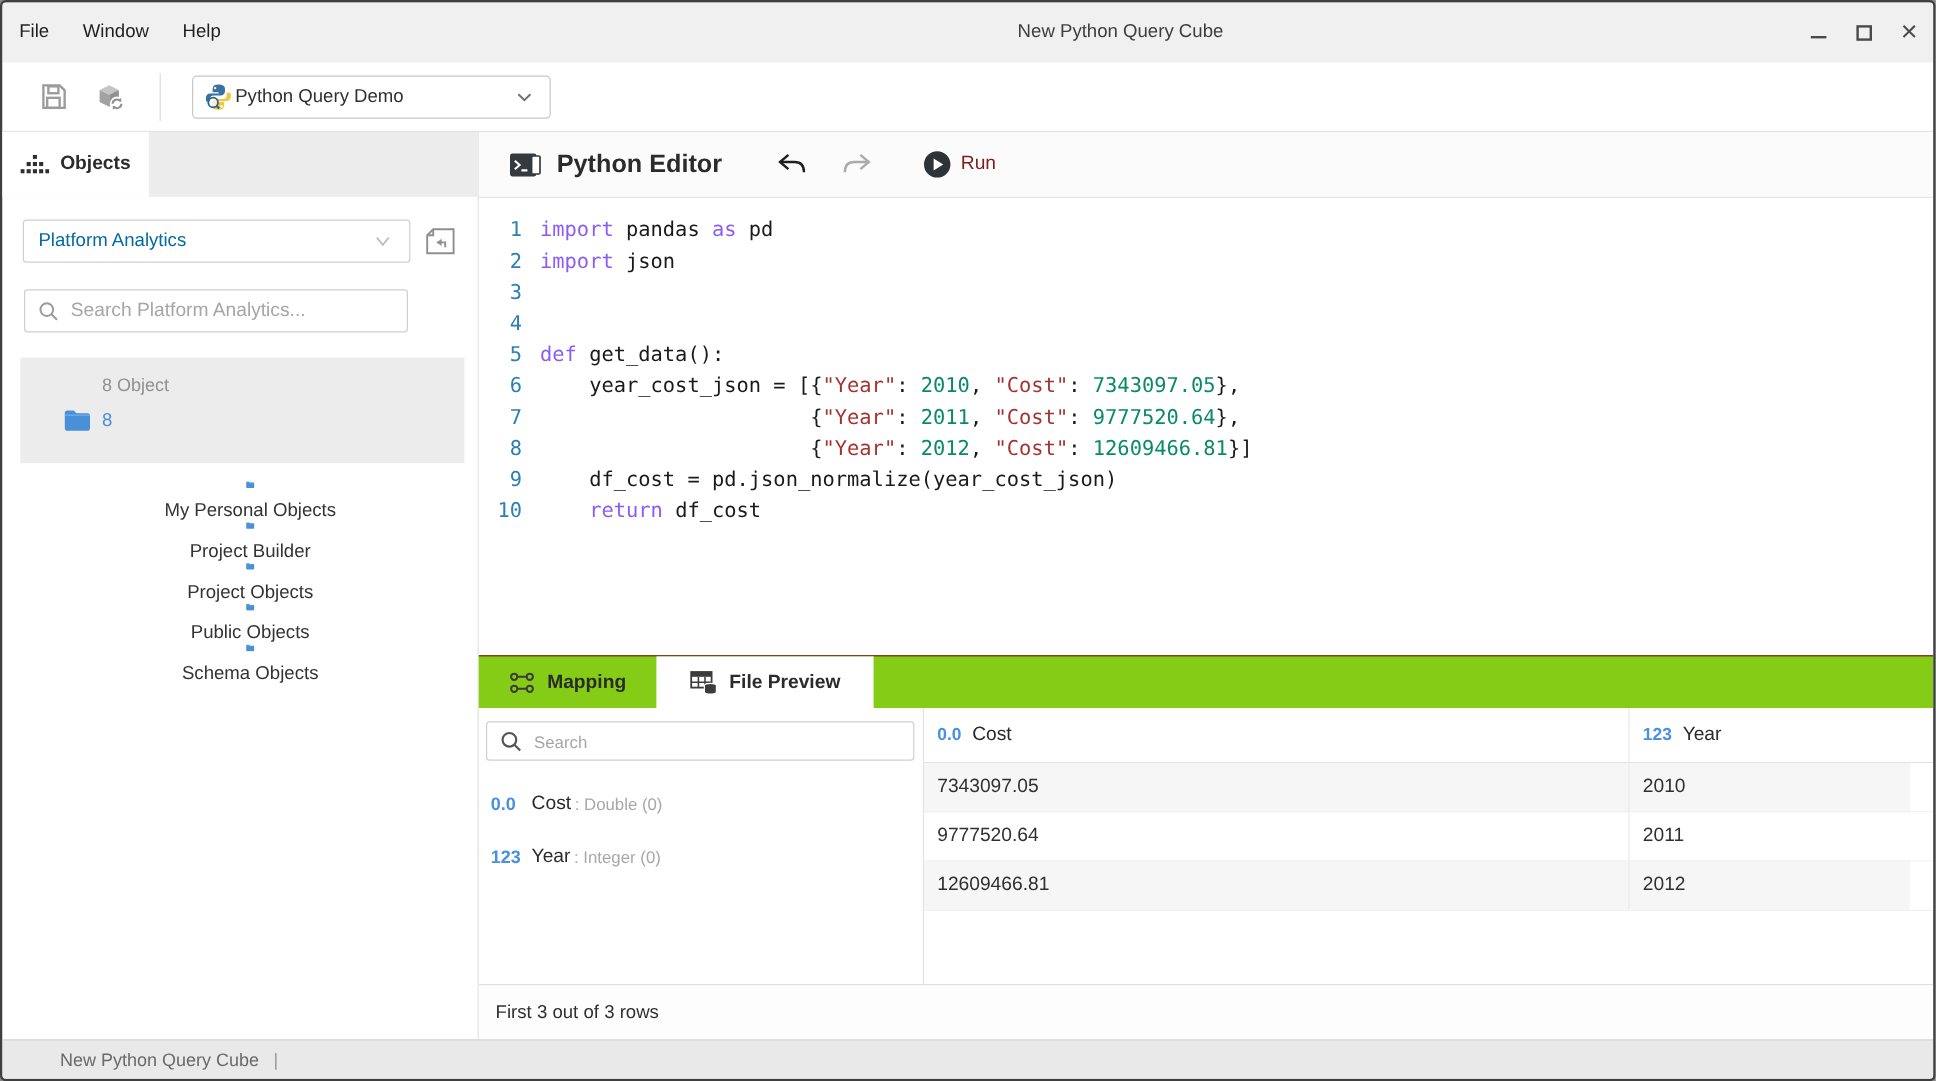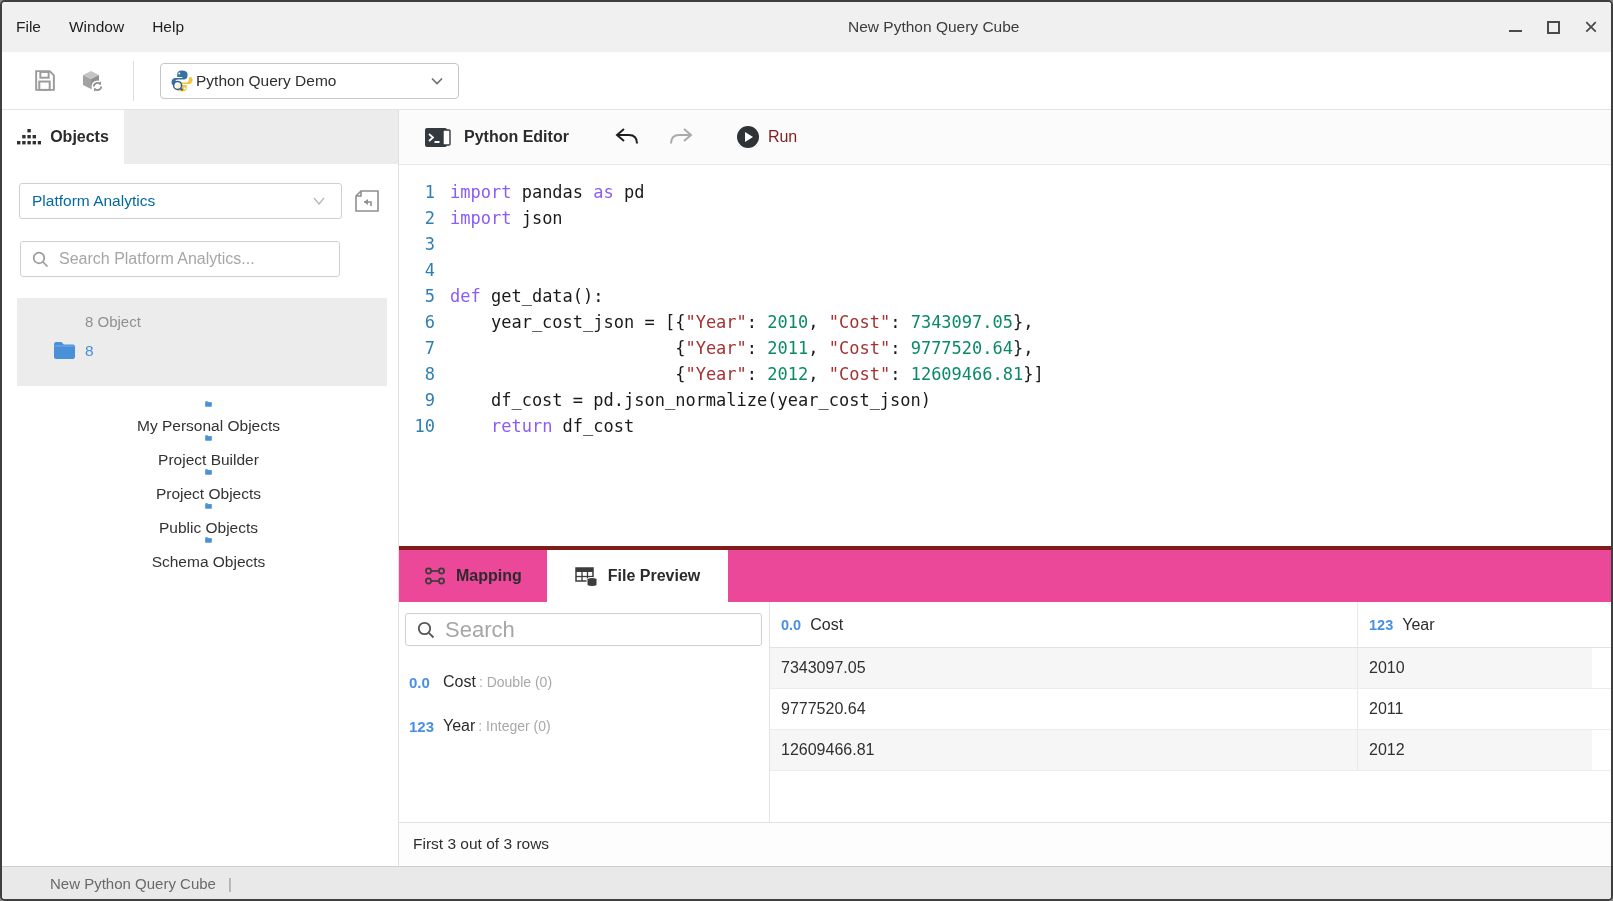--- a/index.html
+++ b/index.html
@@ -43,46 +43,46 @@
   .object-group { margin: 21px 12px 0 15px; width: 370px; height: 88px; background: #ececec; padding: 15px 0 0 28px; }
   .group-count { font-size: 15px; color: #909090; margin-left: 40px; }
   .group-folder-row { display: flex; align-items: center; gap: 9px; margin: 11px 0 0 8px; }
   .group-folder-label { font-size: 15.5px; color: #4a90d9; }
   .folder-list { margin-top: 15px; }
   .folder-row { height: 34px; display: flex; align-items: center; gap: 10px; padding-left: 17px; cursor: default; flex-direction: column; }
   .folder-label { font-size: 15.5px; color: #333; }
   
   .main { flex: 1; display: flex; flex-direction: column; min-width: 0; }
   .editor-head { height: 55px; background: #fbfbfb; border-bottom: 1px solid #e7e7e7; display: flex; align-items: center; padding-left: 25px; }
-  .editor-title { font-size: 16px; font-weight: bold; color: #2b2b2b; margin-left: 13px; }
+  .editor-title { font-size: 21px; font-weight: bold; color: #2b2b2b; margin-left: 13px; }
   .icon-btn { display: flex; align-items: center; justify-content: center; }
   .undo-btn { margin-left: 44px; }
   .redo-btn { margin-left: 26px; }
   .run-btn { margin-left: 42px; display: flex; align-items: center; gap: 9px; }
   .run-circle { width: 22px; height: 22px; border-radius: 50%; background: #2e3338; display: flex; align-items: center; justify-content: center; }
   .run-tri { width: 0; height: 0; border-left: 8px solid #fff; border-top: 5px solid transparent; border-bottom: 5px solid transparent; margin-left: 3px; }
   .run-label { font-size: 16px; color: #7f1d1d; }
   
   .code-area { height: 381px; background: #fff; padding-top: 14px; overflow: hidden; font-family: "DejaVu Sans Mono", monospace; }
   .code-line { height: 26px; line-height: 26px; font-size: 17px; white-space: pre; display: flex; }
   .ln { flex: 0 0 36px; text-align: right; color: #2e7fb5; }
   .code-text { margin-left: 15px; color: #1a1a1a; }
   .kw { color: #8b5cf6; }
   .str { color: #a33333; }
   .num { color: #0b8a68; }
   
-  .bottom-tabs { height: 56px; background: #ec4899; border-top: 4px solid #7f1d1d; display: flex; }
+  .bottom-tabs { height: 44px; background: #84cc16; border-top: 1px solid #7f1d1d; display: flex; }
   .btab { display: flex; align-items: center; gap: 10px; padding: 0 25px; font-size: 16px; font-weight: bold; color: #2b2b2b; }
   .btab.active { background: #fff; padding: 0 28px; }
   
   .bottom-area { flex: 1; display: flex; flex-direction: column; min-height: 0; }
   .bottom-body { height: 230px; display: flex; }
   .bottom-left { width: 371px; border-right: 1px solid #e4e4e4; flex-shrink: 0; }
   .bottom-search { width: 357px; height: 33px; margin: 11px 0 0 6px; border: 1px solid #cfcfcf; border-radius: 3px; display: flex; align-items: center; padding: 0 10px; gap: 9px; }
-  .bottom-search .placeholder { font-size: 22px; }
+  .bottom-search .placeholder { font-size: 14px; }
   .field-list { margin-top: 14px; }
   .field-row { height: 44px; display: flex; align-items: center; padding-left: 10px; }
   .ficon { width: 34px; font-size: 15px; font-weight: bold; color: #4a90e2; }
   .fname { font-size: 16px; color: #2b2b2b; }
   .ftype { font-size: 14px; color: #a8a8a8; margin-left: 3px; }
   
   .table-wrap { flex: 1; min-width: 0; }
   .thead, .trow { display: grid; grid-template-columns: 587px 235px 1fr; }
   .thead { height: 46px; border-bottom: 1px solid #e2e2e2; }
   .th { display: flex; align-items: center; padding-left: 11px; gap: 9px; }

